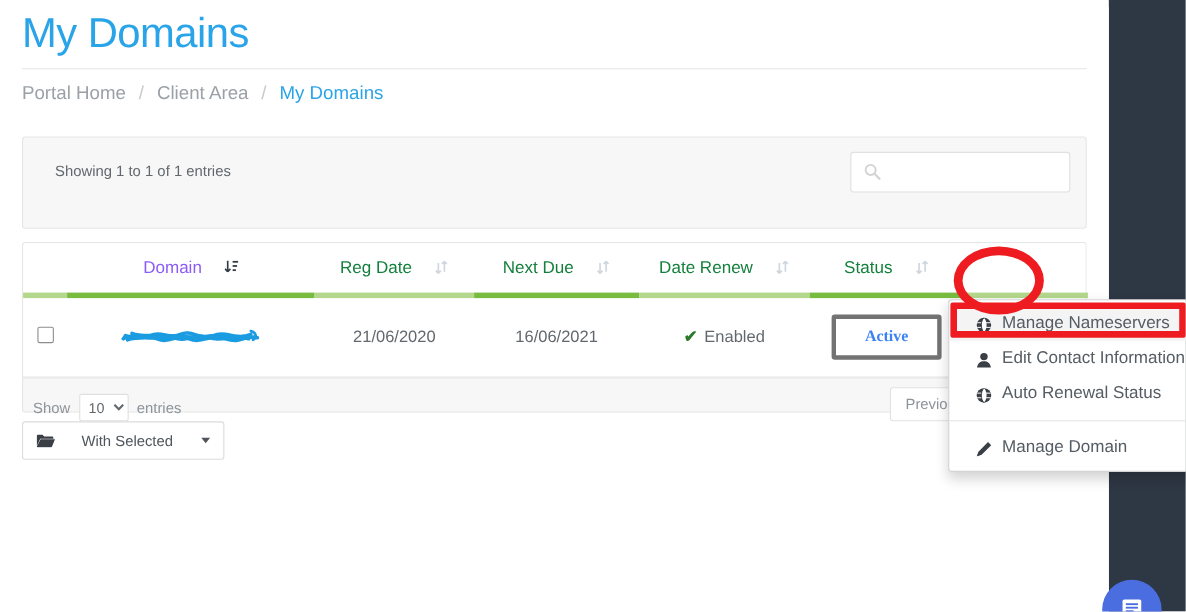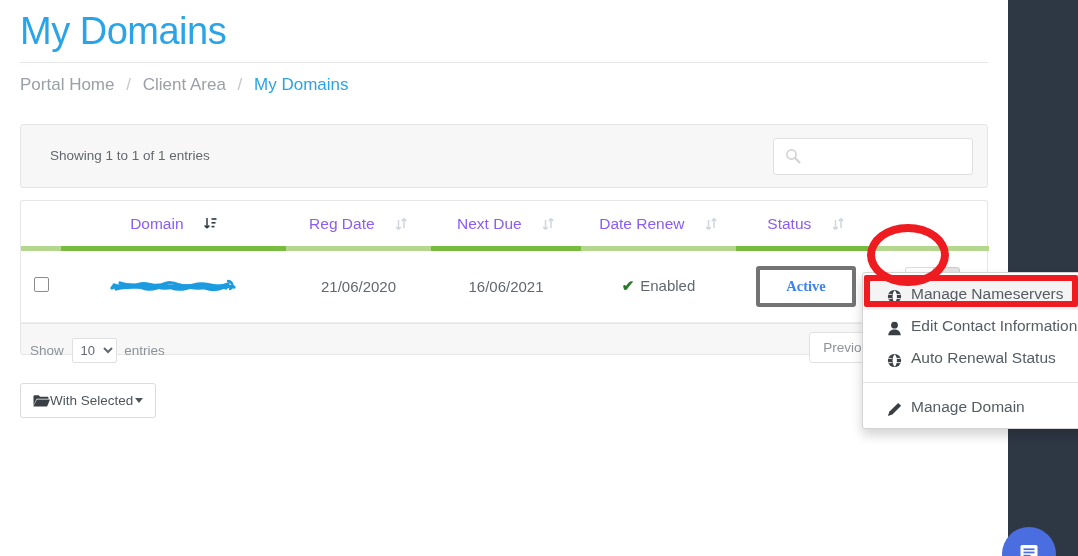--- a/index.html
+++ b/index.html
@@ -59,21 +59,21 @@
   .breadcrumb a { color: #9aa0a6; text-decoration: none; }
   .breadcrumb a.current { color: #2aa4e8; }
   .breadcrumb .sep { color: #c6c9cc; padding: 0 7px; }
 
   
   .table-top {
     margin-top: 29px;
     background: #f7f7f7;
     border: 1px solid #e6e6e6;
     border-radius: 3px;
-    height: 64px;
+    height: 84px;
     position: relative;
   }
   .entries-info {
     position: absolute;
     left: 29px; top: 23px;
     font-size: 13.5px;
     color: #62686d;
   }
   .search-box {
     position: absolute;
@@ -108,21 +108,21 @@
     background: #fff;
   }
   table.domains {
     width: 100%;
     border-collapse: collapse;
     table-layout: fixed;
   }
   table.domains thead th {
     font-size: 15.5px;
     font-weight: 400;
-    color: #8b5cf6;
+    color: #15803d;
     text-align: center;
     padding: 14px 0 13px 0;
     white-space: nowrap;
     position: relative;
   }
   table.domains thead th.sorted { color: #8b5cf6; }
   th .sort-ico {
     display: inline-block;
     vertical-align: -3px;
     margin-left: 16px;
@@ -274,21 +274,21 @@
     border-radius: 0 3px 3px 0;
     border-left: none;
   }
 
   
   .with-selected {
     position: absolute;
     left: 20px; top: 383px;
     display: inline-flex;
     align-items: center;
-    gap: 0;
+    gap: 24px;
     background: #fff;
     border: 1px solid #dcdcdc;
     border-radius: 3px;
     padding: 9px 12px;
     font-size: 13.5px;
     color: #4f555b;
   }
   .with-selected .folder { width: 17px; height: 13px; }
   .with-selected .caret {
     width: 0; height: 0;

